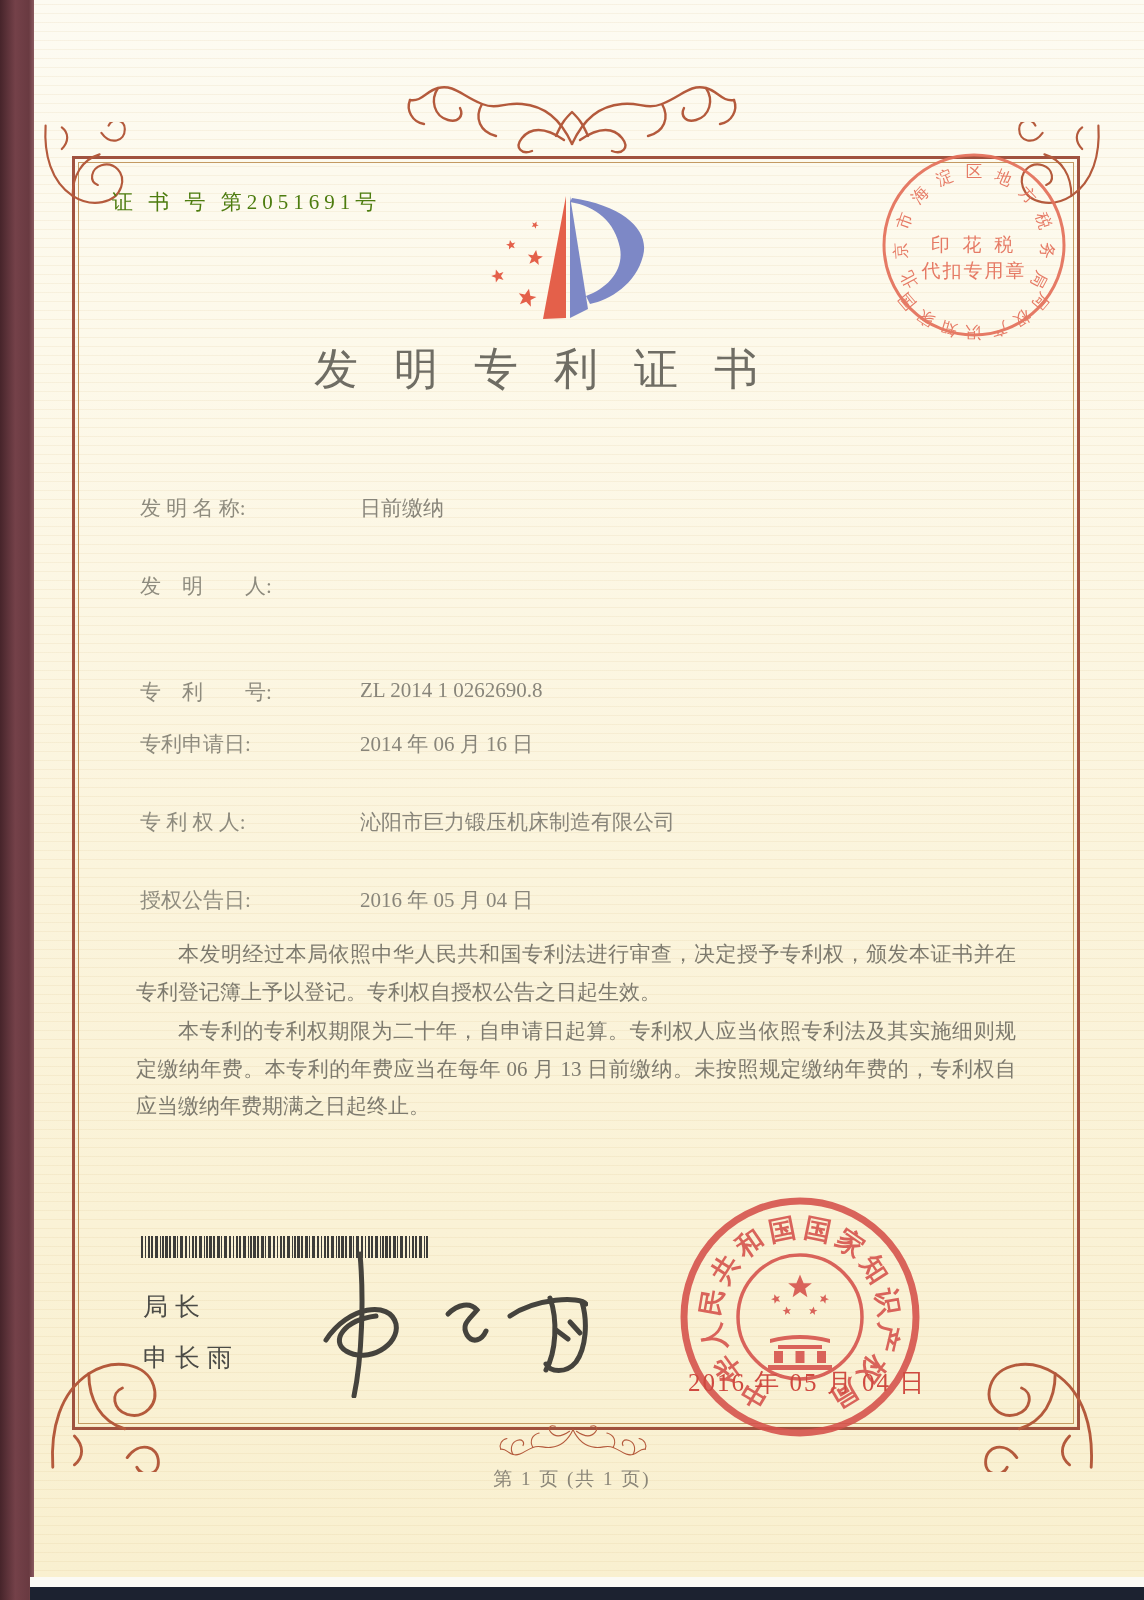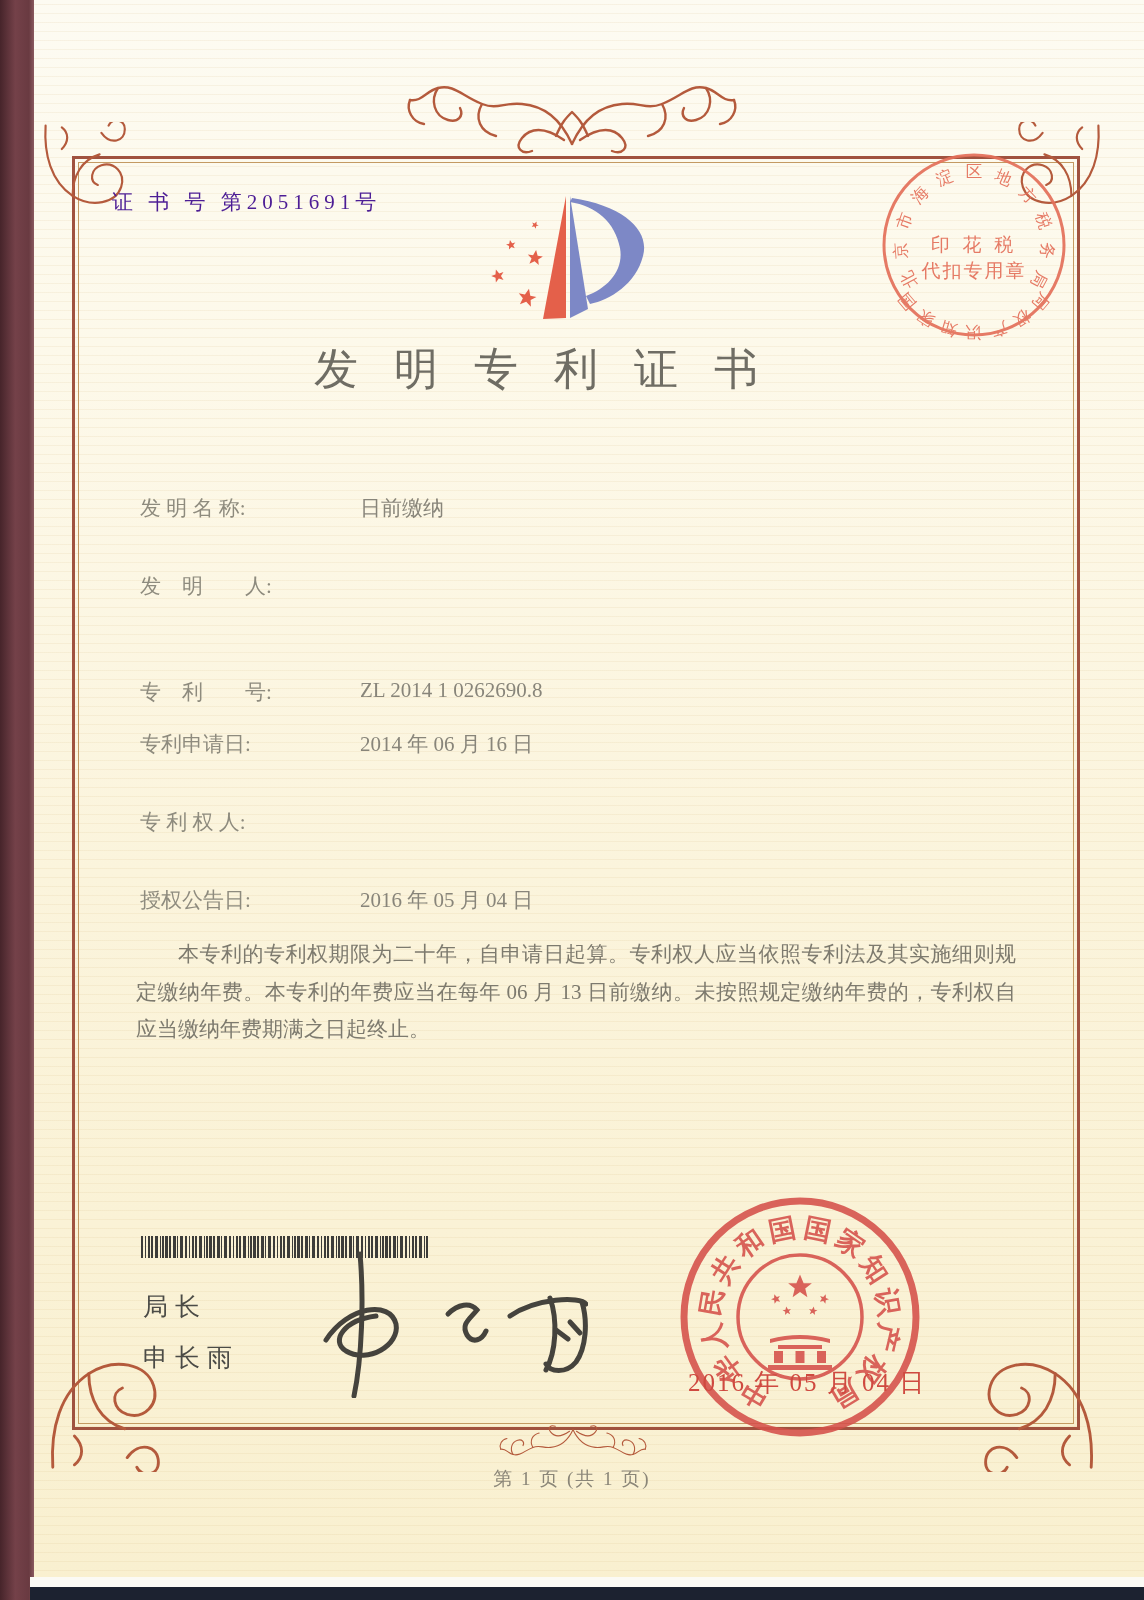--- a/index.html
+++ b/index.html
@@ -14,21 +14,21 @@
   .binding{left:0;top:0;width:34px;height:1600px;
     background:linear-gradient(90deg,#46242a 0%,#744149 45%,#693a41 85%,#8a5a60 100%);}
   .paper-edge{left:30px;right:0;bottom:13px;height:10px;background:#fbfaf5;}
   .footer-bar{left:30px;right:0;bottom:0;height:13px;background:#1c2230;}
   
   .frame{left:72px;top:156px;width:1002px;height:1268px;border:3px solid #a0523f;}
   .frame-inner{position:absolute;left:3px;top:3px;right:3px;bottom:3px;border:1px solid #c49a62;}
   .orn{color:#b45a3c;}
   .orn path,.orn use{stroke:#b45a3c;stroke-width:2.4;fill:none;stroke-linecap:round;}
   
-  .certno{left:112px;top:188px;font-size:21px;letter-spacing:5px;color:#4c1d95;}
+  .certno{left:112px;top:188px;font-size:21px;letter-spacing:5px;color:#4d7c0f;}
   .title{left:0;right:0;top:340px;text-align:center;font-size:44px;color:#6f6d64;
          letter-spacing:36px;transform:translateX(-18px);}
   .field-row{left:140px;width:900px;font-size:21px;color:#8e8b7e;display:flex;}
   .f-label{display:inline-block;min-width:212px;}
   .f-value{display:inline-block;padding-left:8px;color:#88857a;}
   .bodytext{left:136px;top:936px;width:880px;font-size:21px;line-height:37.5px;
             color:#7d7a6e;text-align:justify;}
   .bodytext p{margin:0;text-indent:2em;}
   .bodytext p+p{margin-top:2px;}
   .barcode{left:141px;top:1236px;width:292px;height:22px;display:flex;align-items:stretch;overflow:hidden;}
@@ -152,27 +152,29 @@
 <div class="abs field-row" style="top:678px">
   <span class="f-label">专　利　　号:</span>
   <span class="f-value">ZL 2014 1 0262690.8</span>
 </div>
 <div class="abs field-row" style="top:730px">
   <span class="f-label">专利申请日:</span>
   <span class="f-value">2014 年 06 月 16 日</span>
 </div>
 <div class="abs field-row" style="top:808px">
   <span class="f-label">专 利 权 人:</span>
+  <span class="f-value">沁阳市巨力锻压机床制造有限公司</span>
 </div>
 <div class="abs field-row" style="top:886px">
   <span class="f-label">授权公告日:</span>
   <span class="f-value">2016 年 05 月 04 日</span>
 </div>
 
 <div class="abs bodytext">
+  <p>本发明经过本局依照中华人民共和国专利法进行审查，决定授予专利权，颁发本证书并在专利登记簿上予以登记。专利权自授权公告之日起生效。</p>
   <p>本专利的专利权期限为二十年，自申请日起算。专利权人应当依照专利法及其实施细则规定缴纳年费。本专利的年费应当在每年 06 月 13 日前缴纳。未按照规定缴纳年费的，专利权自应当缴纳年费期满之日起终止。</p>
 </div>
 
 <div class="abs barcode">
     <i style="width:2px"></i>
     <i style="width:2px;background:transparent"></i>
     <i style="width:1px"></i>
     <i style="width:2px;background:transparent"></i>
     <i style="width:2px"></i>
     <i style="width:1px;background:transparent"></i>

